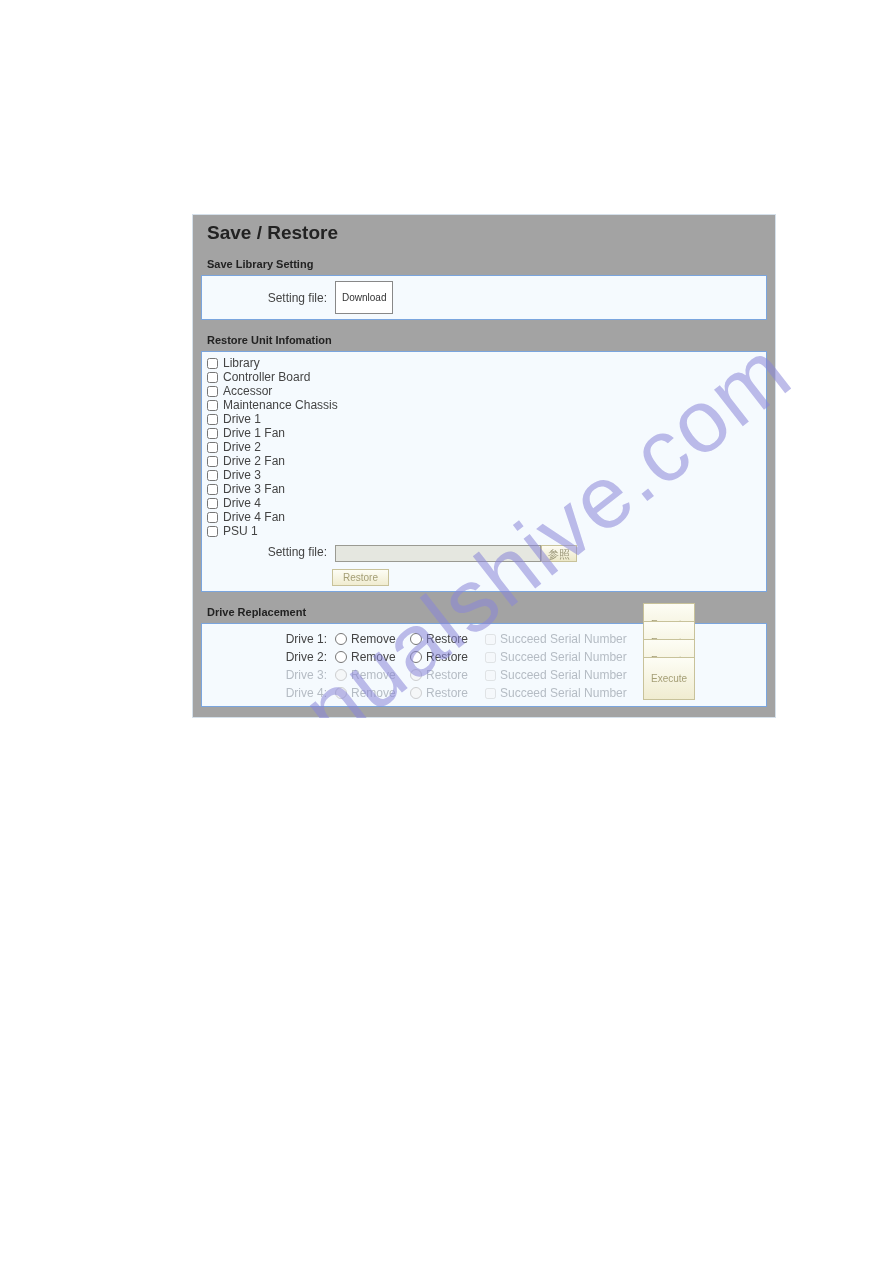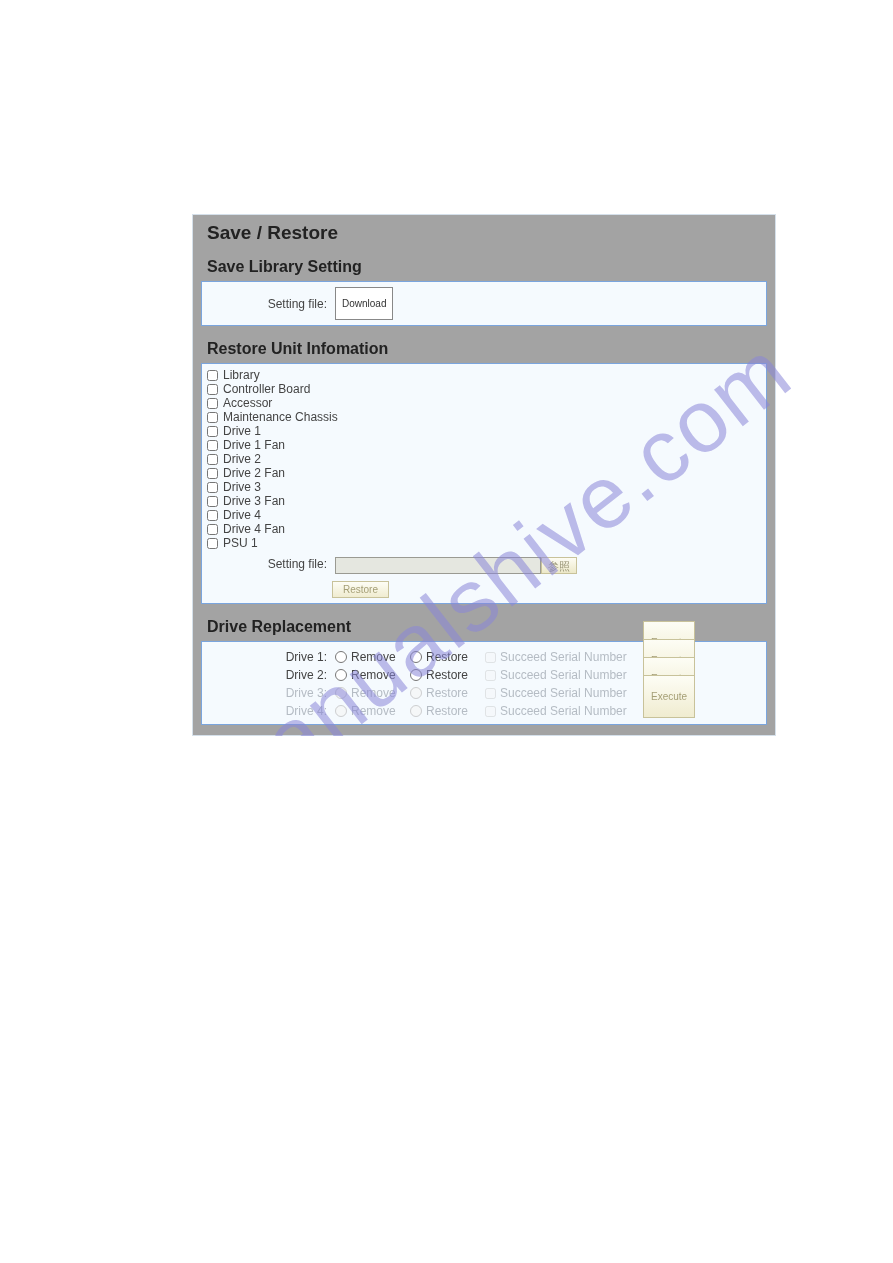--- a/index.html
+++ b/index.html
@@ -37,21 +37,21 @@
     border: 1px solid #d5e0ea;
     box-sizing: border-box;
   }
   .page-title {
     font-size: 19px;
     font-weight: bold;
     color: #222;
     padding: 7px 14px 10px 14px;
   }
   .section-title {
-    font-size: 16px;
+    font-size: 11px;
     font-weight: bold;
     color: #222;
     padding: 4px 14px 5px 14px;
   }
   .section-box {
     margin: 0 8px 10px 8px;
     background: #f5fafe;
     border: 1px solid #7aa5de;
     box-sizing: border-box;
   }

